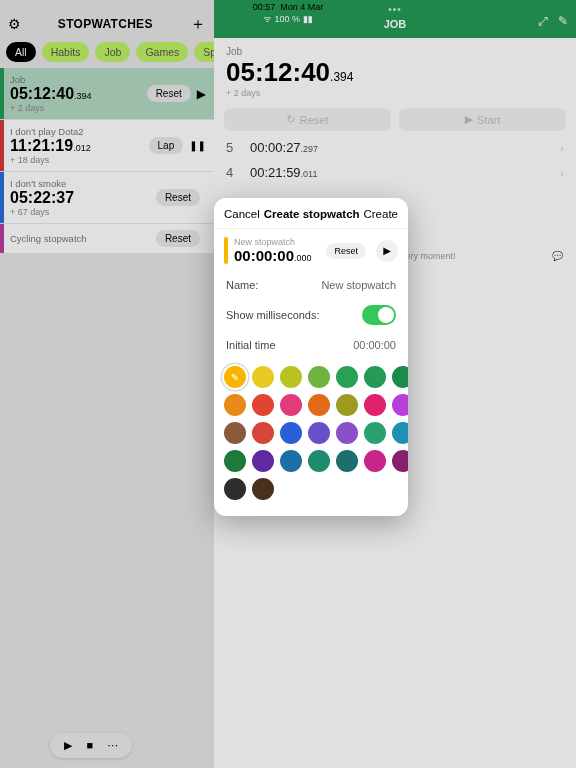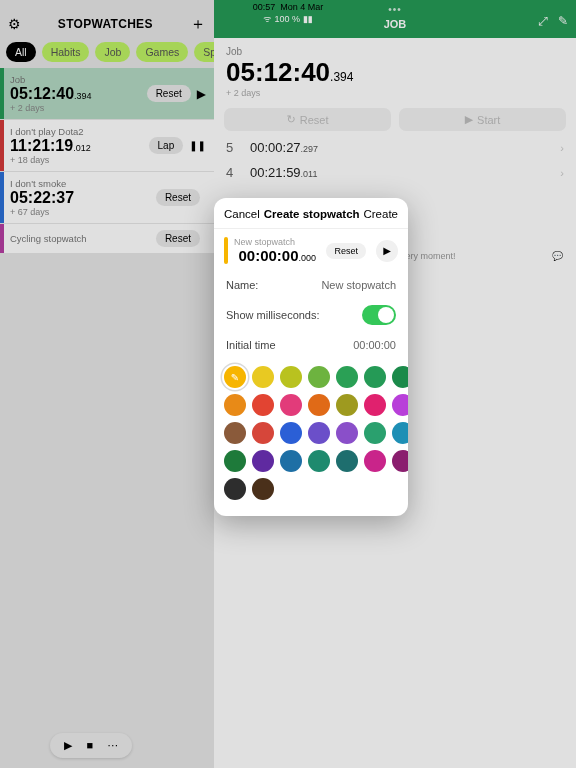--- a/index.html
+++ b/index.html
@@ -55,21 +55,21 @@
   .bottom-ctrl { position: absolute; bottom: 10px; left: 50px; background: #ececec; border-radius: 18px; padding: 6px 14px; display: flex; gap: 14px; font-size: 11px; box-shadow: 0 1px 3px rgba(0,0,0,0.15);}
 
   .modal-back { position: absolute; inset: 0; background: rgba(0,0,0,0.12); z-index: 9; }
   .modal { position: absolute; left: 182px; top: 198px; width: 194px; background: #fff; border-radius: 12px; z-index: 10; box-shadow: 0 8px 30px rgba(0,0,0,0.3); overflow: hidden; margin-left: 32px; }
   .m-head { display: flex; justify-content: space-between; align-items: center; padding: 10px 10px 8px; font-size: 11.5px; border-bottom: 1px solid #eee;}
   .m-head .mid { font-weight: 600; }
   .m-preview { display: flex; align-items: center; padding: 8px 10px; gap: 6px; }
   .m-bar { width: 4px; align-self: stretch; background: #f7b500; border-radius: 2px; }
   .m-prev-body { flex: 1; }
   .m-prev-label { font-size: 9px; color: #999; }
-  .m-prev-time { font-size: 15px; font-weight: 700; text-align: center; }
+  .m-prev-time { font-size: 15px; font-weight: 700; }
   .m-prev-time .ms { font-size: 9px; font-weight: 400; }
   .m-reset { background: #f0f0f0; font-size: 9px; border-radius: 10px; padding: 3px 8px; }
   .m-play { background: #f0f0f0; width: 22px; height: 22px; border-radius: 11px; display: flex; align-items: center; justify-content: center; font-size: 10px; margin-left: 4px;}
   .m-row { display: flex; justify-content: space-between; align-items: center; padding: 7px 12px; font-size: 11px; color: #444; }
   .m-row .val { color: #666; }
   .toggle { width: 34px; height: 20px; background: #34c759; border-radius: 10px; position: relative; }
   .toggle::after { content: ""; position: absolute; right: 2px; top: 2px; width: 16px; height: 16px; background: #fff; border-radius: 50%; }
   .colors { padding: 8px 10px 16px; display: grid; grid-template-columns: repeat(7, 1fr); gap: 6px; justify-items: center;}
   .color { width: 22px; height: 22px; border-radius: 50%; }
   .color.sel { box-shadow: 0 0 0 2px #fff, 0 0 0 3.5px rgba(0,0,0,0.15); position: relative;}

